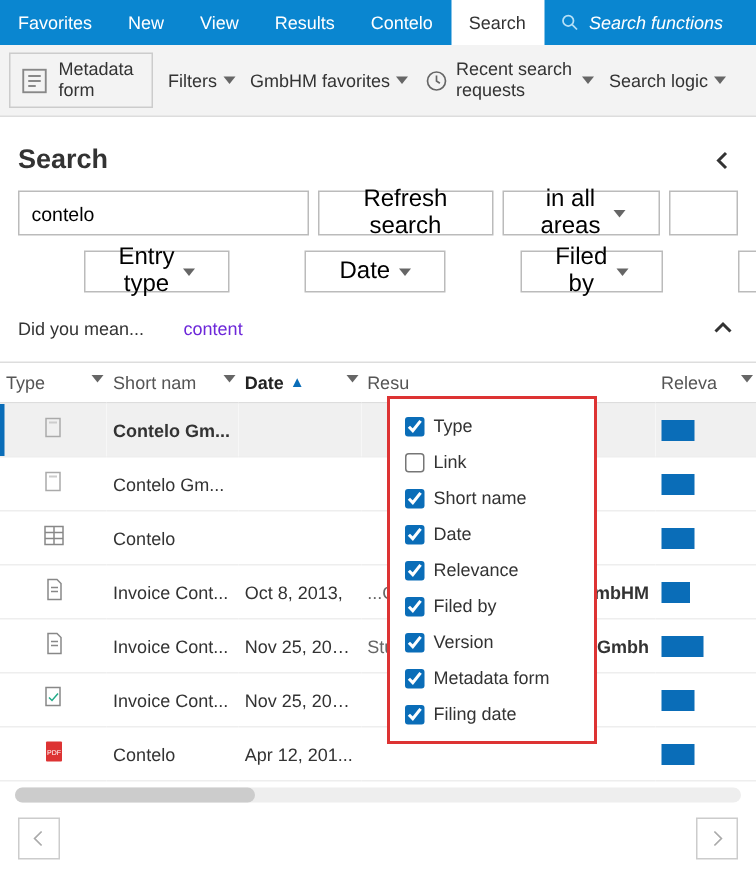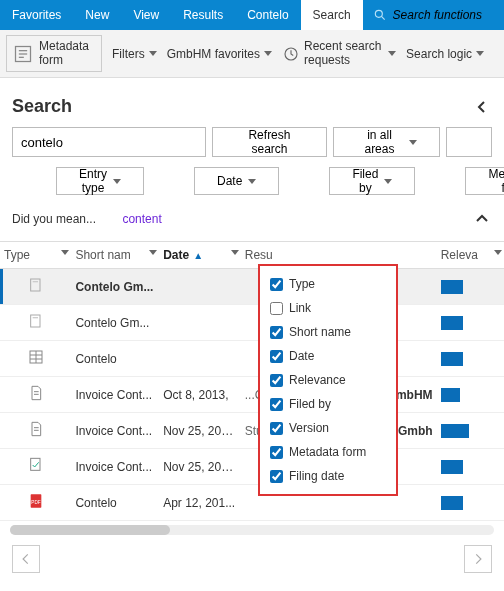--- a/index.html
+++ b/index.html
@@ -2,39 +2,39 @@
 <html><head>
 <meta charset="utf-8">
 <style>
   * { box-sizing: border-box; margin: 0; padding: 0; }
   body { font-family: "Segoe UI", Arial, sans-serif; font-size: 13px; color: #333; background: #fff; width: 504px; }
   
   
   .menubar { background: #0a86d0; display: flex; align-items: center; height: 30px; color: #fff; font-size: 12px; }
   .menubar .item { padding: 0 12px; height: 30px; line-height: 30px; cursor: pointer; }
   .menubar .item.active { background: #fff; color: #333; }
-  .menubar .search-fn { display: flex; align-items: center; color: #000000; font-style: italic; padding-left: 10px; }
+  .menubar .search-fn { display: flex; align-items: center; color: #ffffff; font-style: italic; padding-left: 10px; }
   .menubar .search-fn svg { margin-right: 6px; }
   
   
   .toolbar { background: #f3f3f3; border-bottom: 1px solid #ddd; display: flex; align-items: center; height: 48px; padding: 4px 6px; gap: 10px; font-size: 12px; color: #333; }
   .tb-group { display: flex; align-items: center; gap: 4px; cursor: pointer; }
   .tb-metadata { border: 1px solid #ccc; padding: 4px 6px; display: flex; align-items: center; gap: 6px; }
   .tb-metadata .lbl { line-height: 1.1; }
   .dropdown-caret { width: 0; height: 0; border-left: 4px solid transparent; border-right: 4px solid transparent; border-top: 5px solid #666; display: inline-block; }
   
   
   .section-hdr { display: flex; justify-content: space-between; align-items: center; padding: 18px 12px 10px 12px; }
   .section-hdr h2 { font-size: 18px; font-weight: 600; }
   .chev-btn { width: 20px; height: 20px; display: flex; align-items: center; justify-content: center; cursor: pointer; }
   
   
   .search-row { display: flex; gap: 6px; padding: 0 12px 10px 12px; align-items: stretch; }
   .search-row input[type=text] { flex: 1; border: 1px solid #bbb; padding: 6px 8px; font-size: 13px; height: 30px; }
-  .btn { border: 1px solid #bbb; background: #fff; padding: 0 22px; height: 30px; font-size: 12px; cursor: pointer; display: flex; align-items: center; gap: 6px; }
+  .btn { border: 1px solid #bbb; background: #fff; padding: 0 22px; height: 30px; font-size: 16px; cursor: pointer; display: flex; align-items: center; gap: 6px; }
   .btn.icon-only { width: 34px; justify-content: center; color: #c43; }
   
   
   .filter-row { display: flex; gap: 6px; padding: 0 12px 14px 12px; }
   .filter-row .btn { height: 28px; margin-left: 44px; }
   
   
   .didyou { display: flex; justify-content: space-between; align-items: center; padding: 0 12px 12px 12px; font-size: 12px; }
   .didyou a { color: #6d28d9; text-decoration: none; margin-left: 23px; }
   

